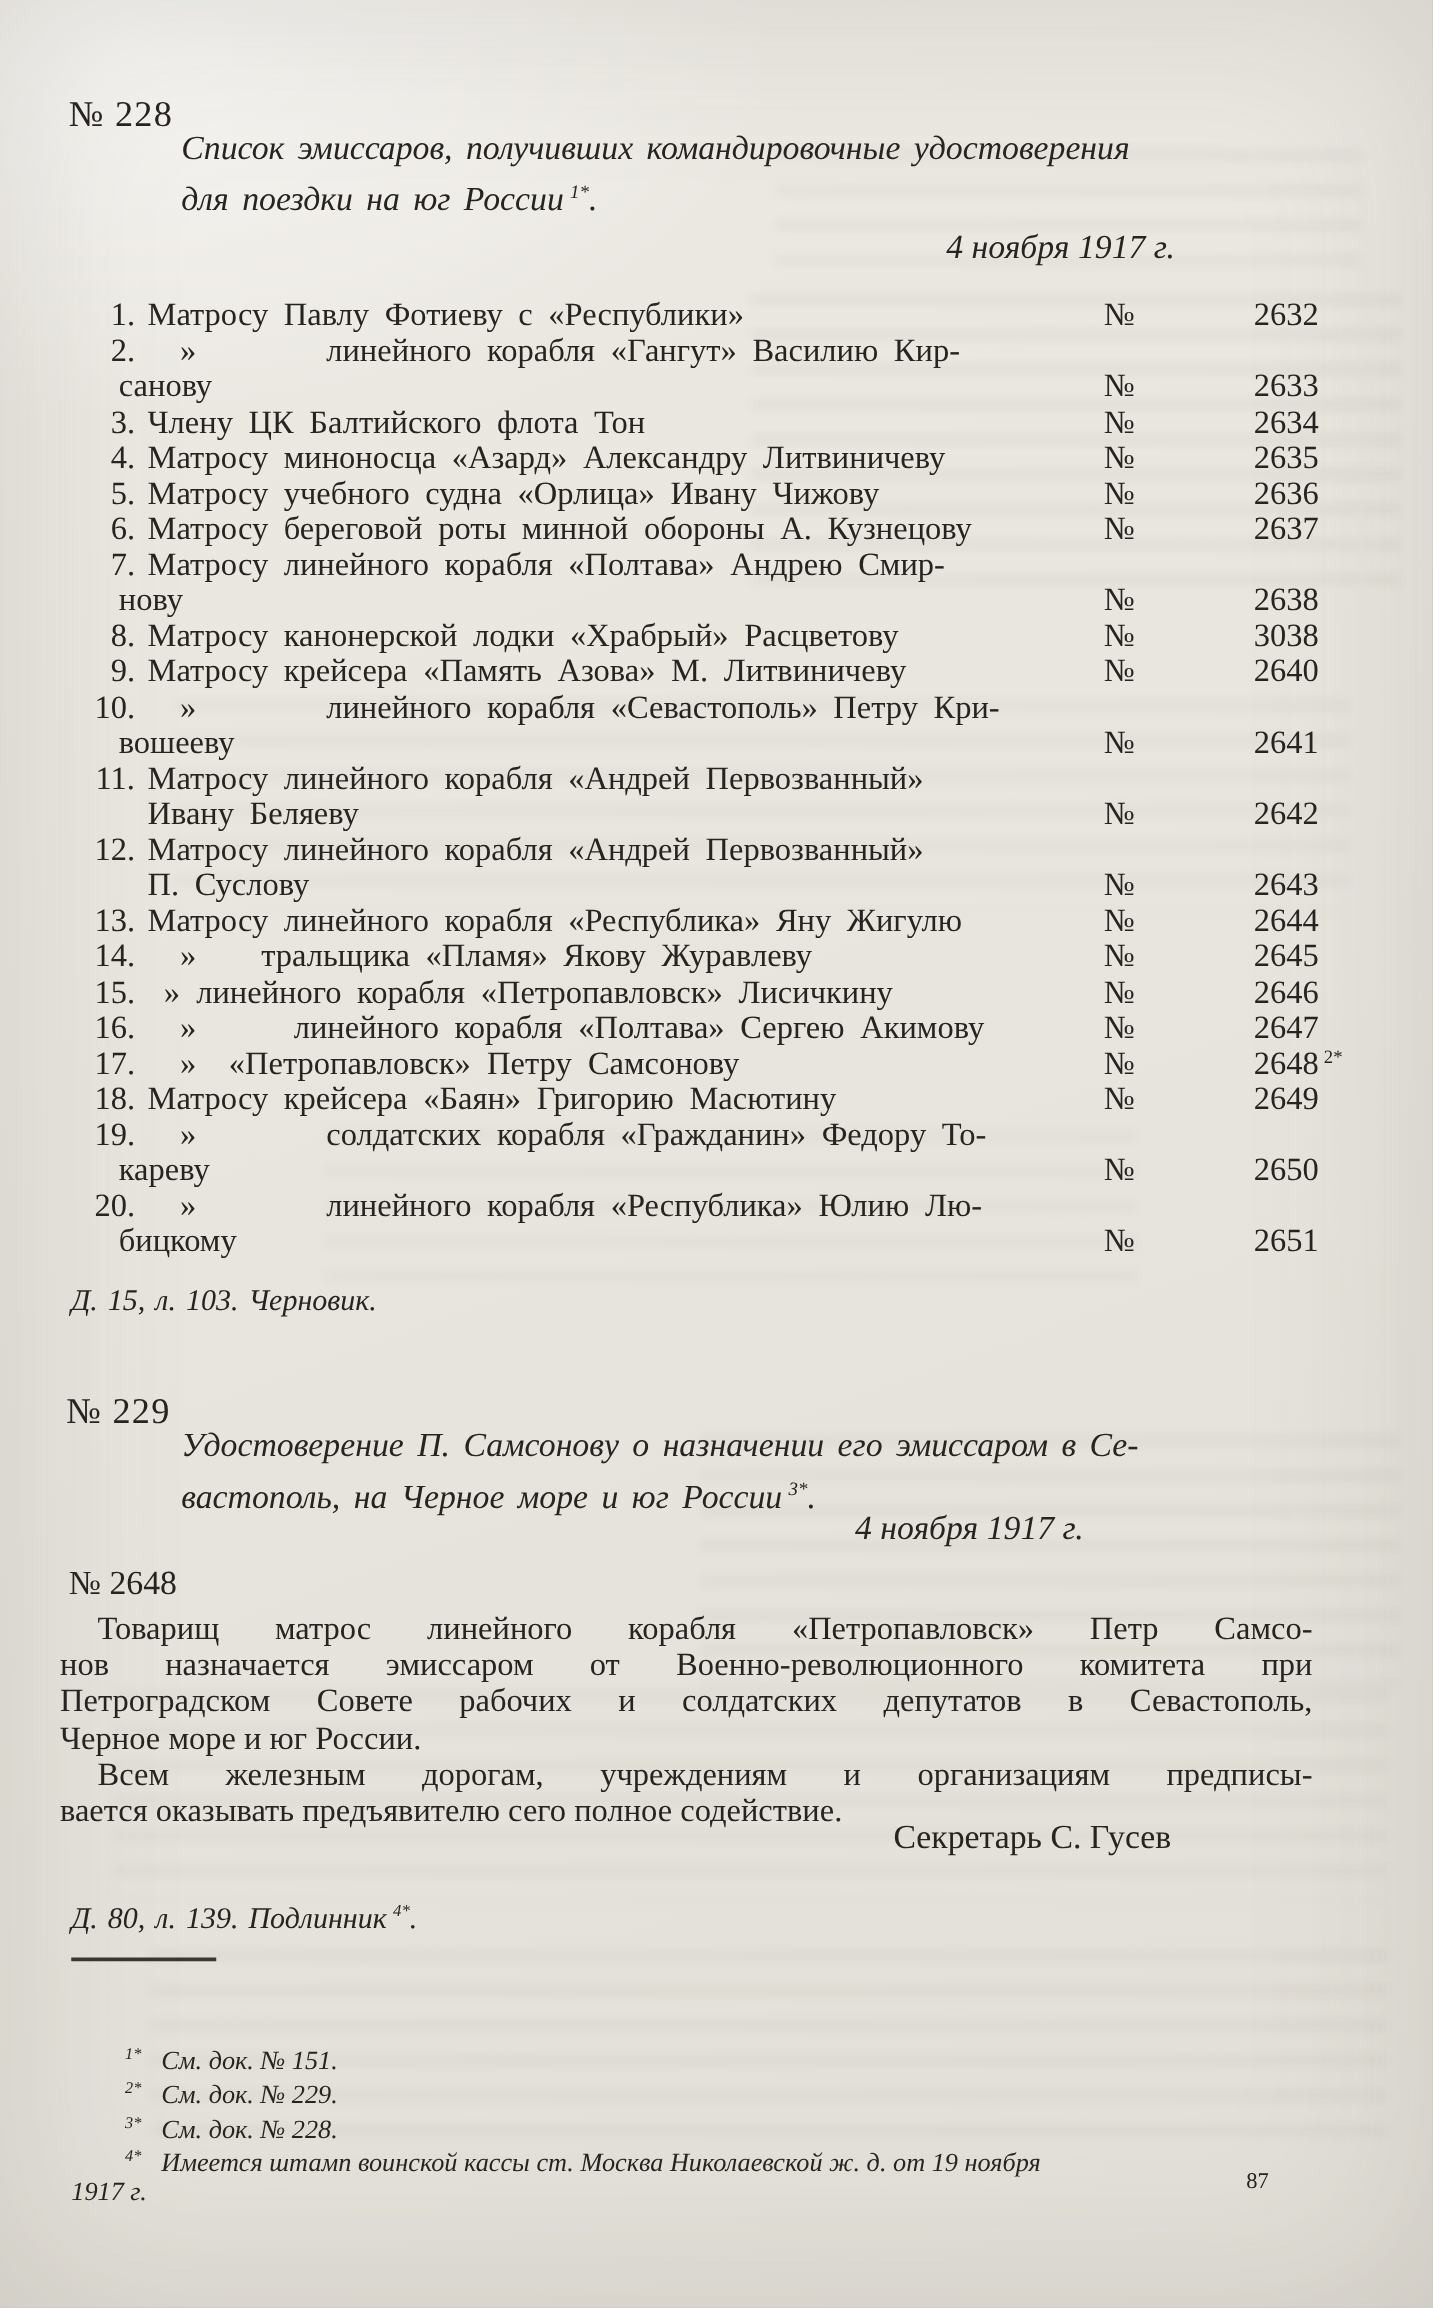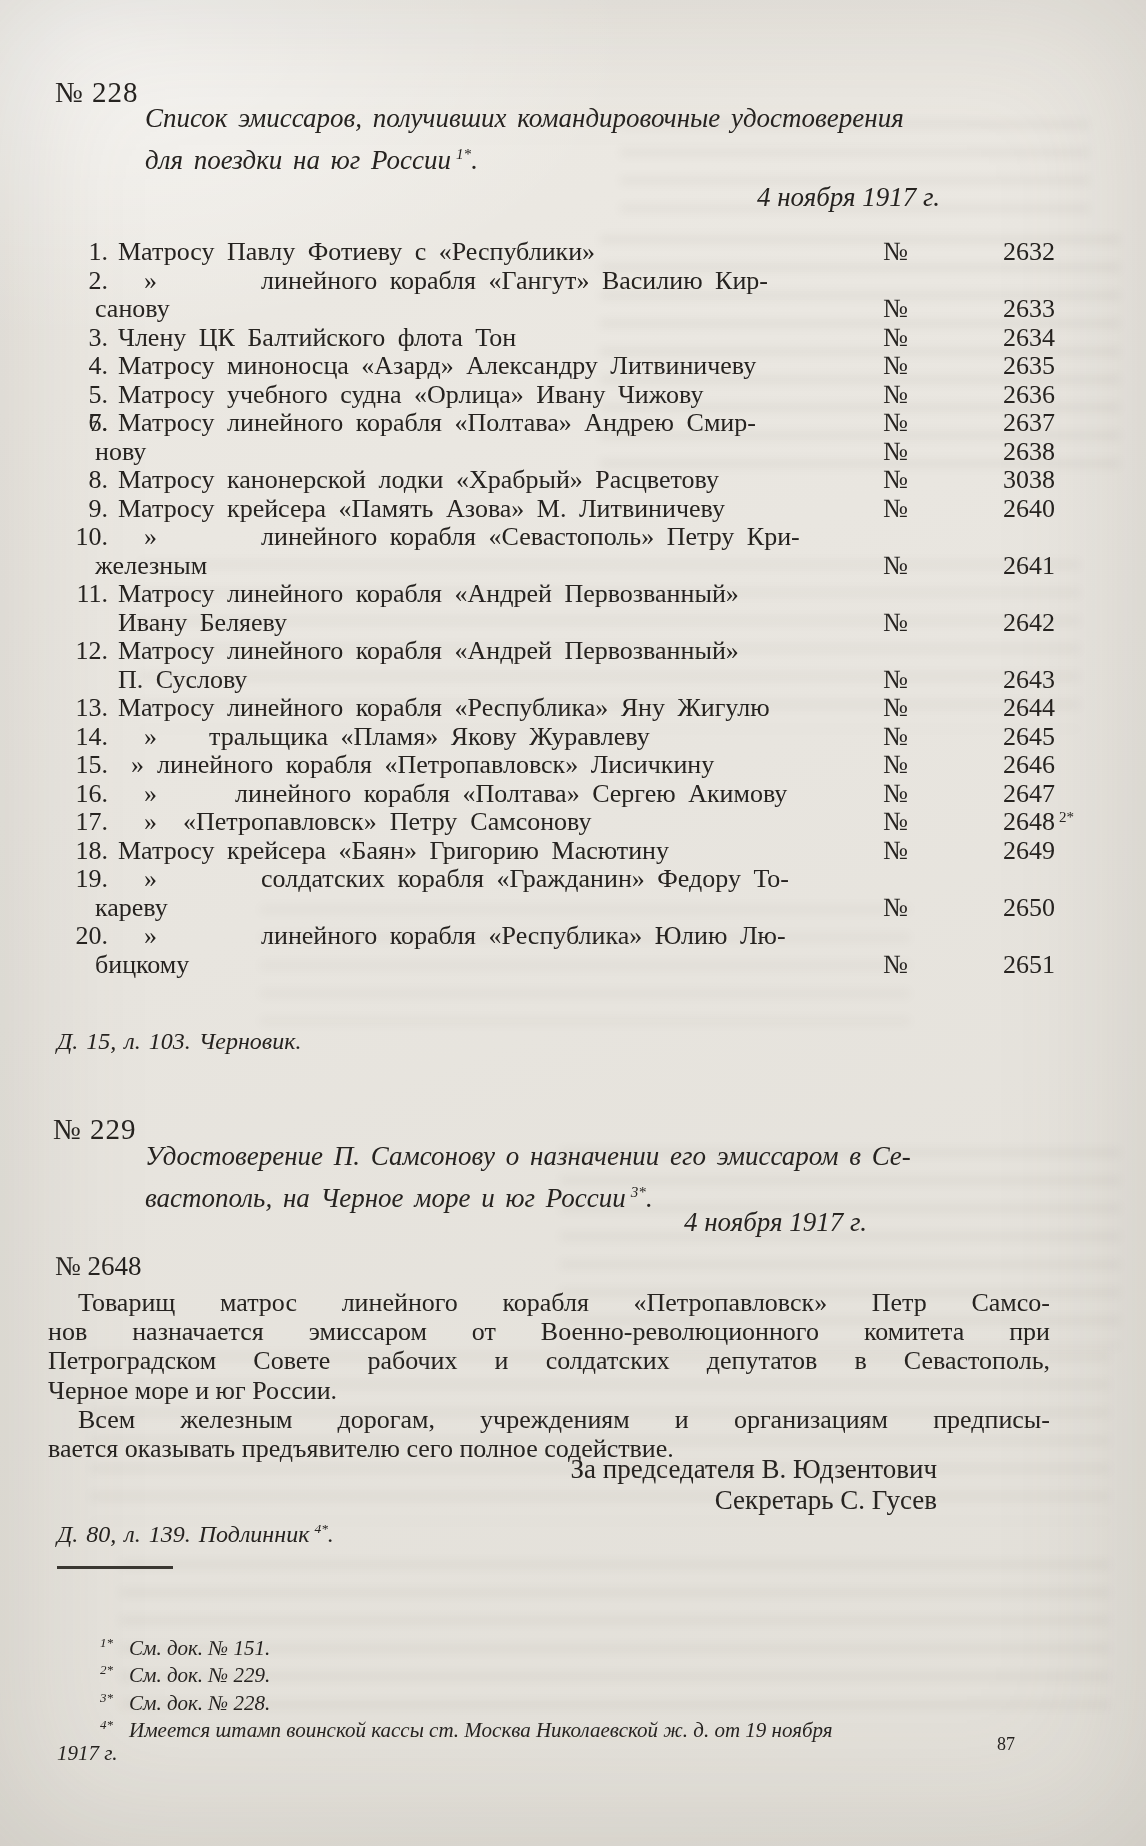--- a/index.html
+++ b/index.html
@@ -89,39 +89,39 @@
           <span class="nval">2634</span>
         </span></div>
       <div class="lrow"><span class="idx">4.</span><span class="txt">Матросу миноносца «Азард» Александру Литвиничеву</span><span class="numbox">
           <span class="nsign">№</span>
           <span class="nval">2635</span>
         </span></div>
       <div class="lrow"><span class="idx">5.</span><span class="txt">Матросу учебного судна «Орлица» Ивану Чижову</span><span class="numbox">
           <span class="nsign">№</span>
           <span class="nval">2636</span>
         </span></div>
-      <div class="lrow"><span class="idx">6.</span><span class="numbox">
+      <div class="lrow"><span class="idx">6.</span><span class="txt">Матросу береговой роты минной обороны А. Кузнецову</span><span class="numbox">
           <span class="nsign">№</span>
           <span class="nval">2637</span>
         </span></div>
       <div class="lrow"><span class="idx">7.</span><span class="txt">Матросу линейного корабля «Полтава» Андрею Смир-</span></div>
       <div class="lrow controw"><span class="txt">нову</span><span class="numbox">
           <span class="nsign">№</span>
           <span class="nval">2638</span>
         </span></div>
       <div class="lrow"><span class="idx">8.</span><span class="txt">Матросу канонерской лодки «Храбрый» Расцветову</span><span class="numbox">
           <span class="nsign">№</span>
           <span class="nval">3038</span>
         </span></div>
       <div class="lrow"><span class="idx">9.</span><span class="txt">Матросу крейсера «Память Азова» М. Литвиничеву</span><span class="numbox">
           <span class="nsign">№</span>
           <span class="nval">2640</span>
         </span></div>
       <div class="lrow"><span class="idx">10.</span><span class="txt">  »    линейного корабля «Севастополь» Петру Кри-</span></div>
-      <div class="lrow controw"><span class="txt">железным</span><span class="numbox">
+      <div class="lrow controw"><span class="txt">вошееву</span><span class="numbox">
           <span class="nsign">№</span>
           <span class="nval">2641</span>
         </span></div>
       <div class="lrow"><span class="idx">11.</span><span class="txt">Матросу линейного корабля «Андрей Первозванный»</span></div>
       <div class="lrow controw namecont"><span class="txt">Ивану Беляеву</span><span class="numbox">
           <span class="nsign">№</span>
           <span class="nval">2642</span>
         </span></div>
       <div class="lrow"><span class="idx">12.</span><span class="txt">Матросу линейного корабля «Андрей Первозванный»</span></div>
       <div class="lrow controw namecont"><span class="txt">П. Суслову</span><span class="numbox">
@@ -181,21 +181,20 @@
   <div class="abs" id="body229">
       <div class="bline indent just">Товарищ матрос линейного корабля «Петропавловск» Петр Самсо-</div>
       <div class="bline just">нов назначается эмиссаром от Военно-революционного комитета при</div>
       <div class="bline just">Петроградском Совете рабочих и солдатских депутатов в Севастополь,</div>
       <div class="bline">Черное море и юг России.</div>
       <div class="bline indent just">Всем железным дорогам, учреждениям и организациям предписы-</div>
       <div class="bline">вается оказывать предъявителю сего полное содействие.</div>
     </div>
 
   <div class="abs" id="sig229">
-    <div>За председателя В. Юдзентович</div>
     <div>Секретарь С. Гусев</div>
   </div>
 
   <div class="abs archival" style="left:57px;top:1521px"><span>Д. 80, л. 139. Подлинник</span><sup class="fmark">4*</sup><span>.</span></div>
 
   <div class="abs" id="fnrule"></div>
   <div class="abs" id="footnotes">
       <div class="fnrow"><sup class="fnm">1*</sup><span class="fnt">См. док. № 151.</span></div>
       <div class="fnrow"><sup class="fnm">2*</sup><span class="fnt">См. док. № 229.</span></div>
       <div class="fnrow"><sup class="fnm">3*</sup><span class="fnt">См. док. № 228.</span></div>

